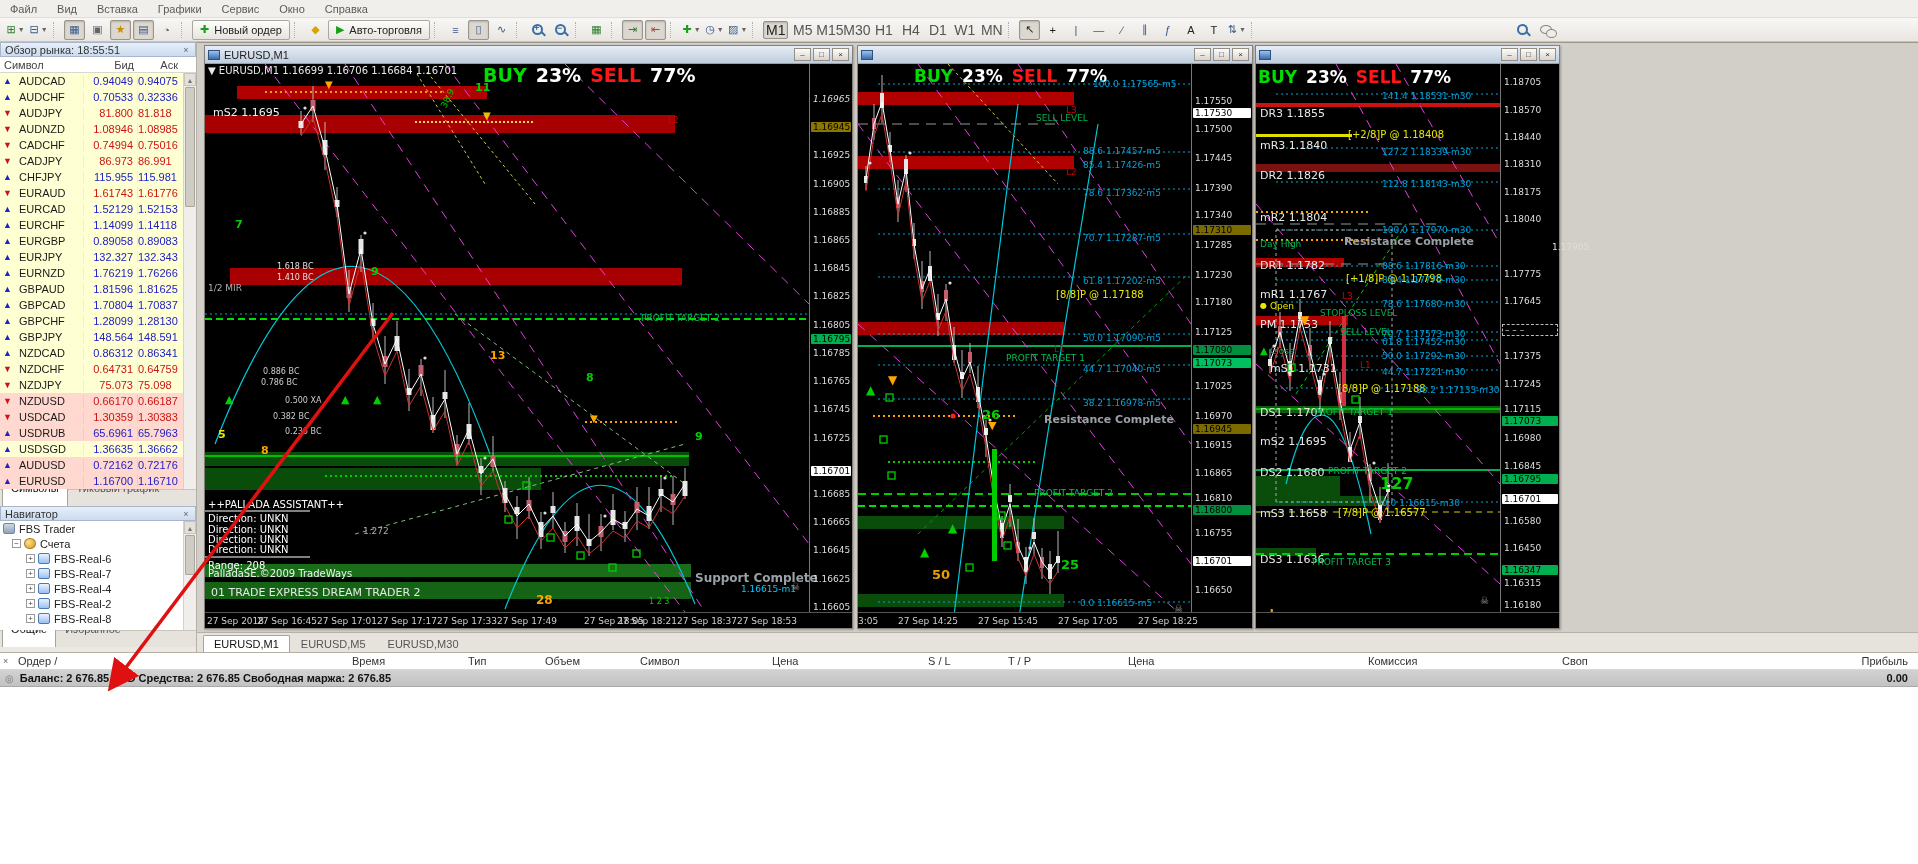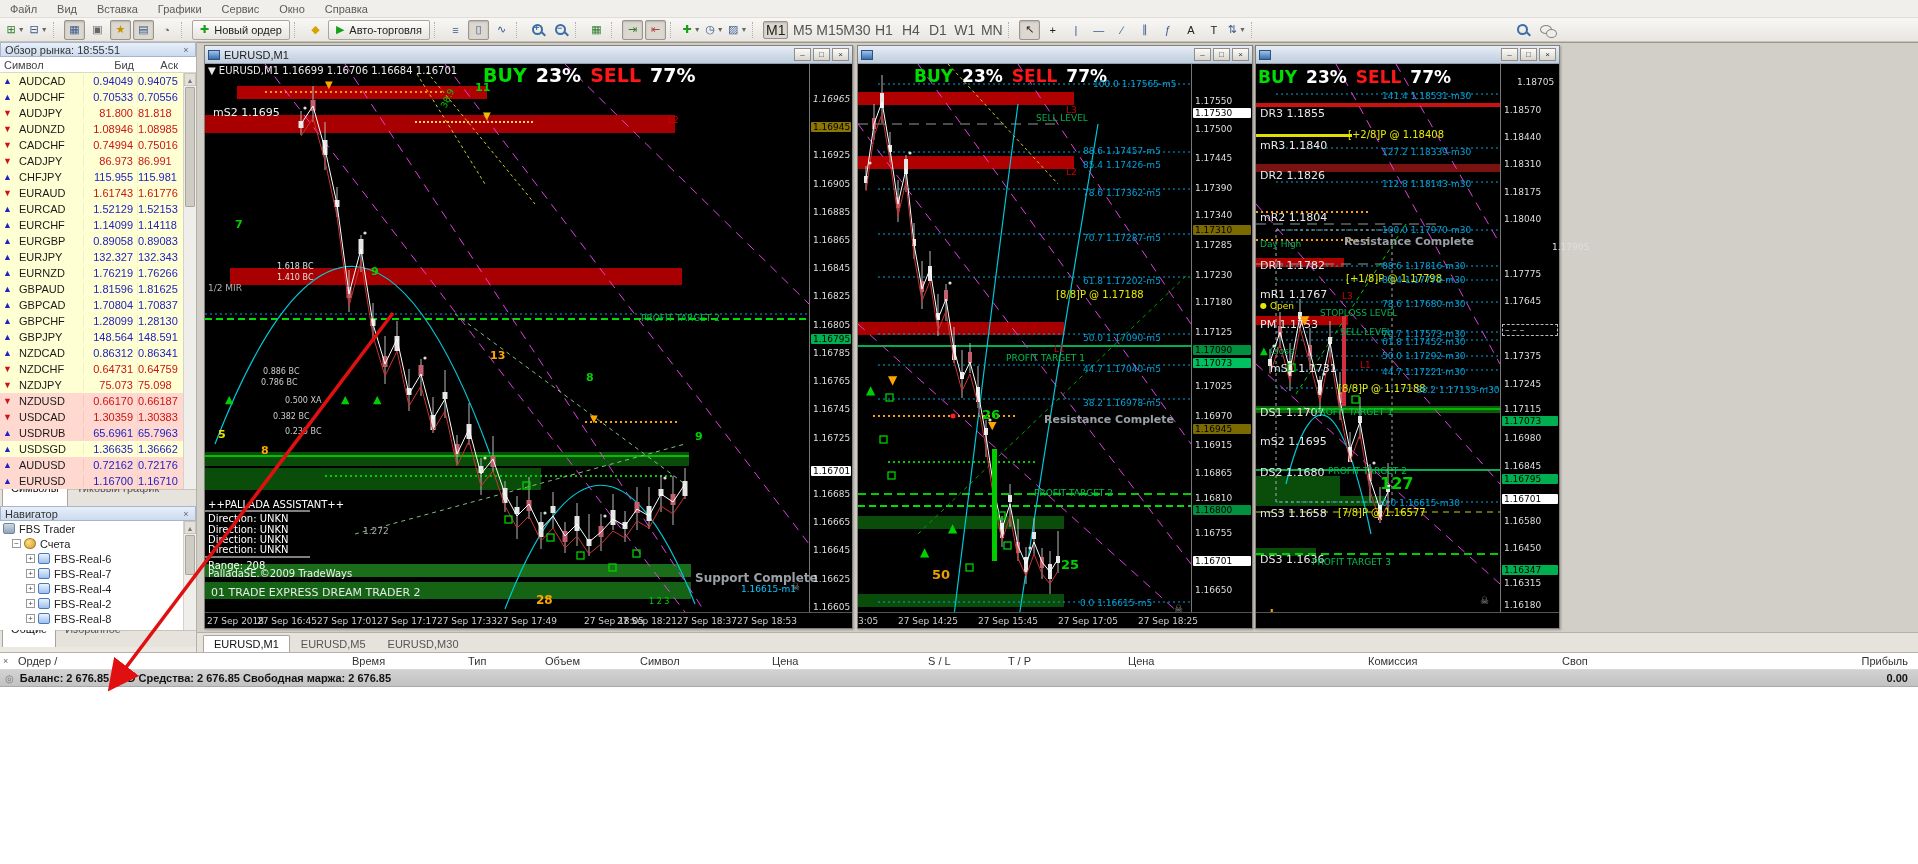--- a/index.html
+++ b/index.html
@@ -244,21 +244,21 @@
   </div>
   <div id="mw-rows" style="position:relative">
         <div class="mw-row yellow">
           <span class="sym">AUDCAD<span class="arr up">▲</span></span>
           <span class="bid up">0.94049</span>
           <span class="ask up">0.94075</span>
         </div>
         <div class="mw-row yellow">
           <span class="sym">AUDCHF<span class="arr up">▲</span></span>
           <span class="bid up">0.70533</span>
-          <span class="ask up">0.70556</span>
+          <span class="ask up">0.32336</span>
         </div>
         <div class="mw-row yellow">
           <span class="sym">AUDJPY<span class="arr down">▼</span></span>
           <span class="bid down">81.800</span>
           <span class="ask down">81.818</span>
         </div>
         <div class="mw-row yellow">
           <span class="sym">AUDNZD<span class="arr down">▼</span></span>
           <span class="bid down">1.08946</span>
           <span class="ask down">1.08985</span>
@@ -940,21 +940,21 @@
             <div class="lbl" style="left: 124px; top: 412px; color: rgb(0, 208, 0); font-size: 16px; font-weight: bold;">127</div>
             <div class="lbl" style="left: 126px; top: 435px; color: rgb(0, 160, 216); font-size: 9px;">0.0   1.16615-m30</div>
             <div class="lbl" style="left: 4px; top: 444px; color: rgb(232, 232, 232); font-size: 11px;">mS3   1.1658</div>
             <div class="lbl" style="left: 82px; top: 444px; color: rgb(232, 232, 0); font-size: 10px;">[7/8]P @ 1.16577</div>
             <div class="lbl" style="left: 4px; top: 490px; color: rgb(232, 232, 232); font-size: 11px;">DS3   1.1636</div>
             <div class="lbl" style="left: 56px; top: 494px; color: rgb(0, 192, 80); font-size: 9px;">PROFIT TARGET 3</div>
             <div class="lbl" style="left: 2px; top: 545px; color: rgb(232, 160, 0); font-size: 12px; font-weight: bold;">sday</div>
             <div class="lbl" style="left: 224px; top: 532px; color: rgb(153, 153, 153); font-size: 10px;">☠</div>
           </div>
           <div class="axis" style="width: 59px;">
-            <div class="axl" style="top: 13px; margin-left: 13px;">1.18705</div>
+            <div class="axl" style="top: 13px;">1.18705</div>
             <div class="axl" style="top: 41px;">1.18570</div>
             <div class="axl" style="top: 68px;">1.18440</div>
             <div class="axl" style="top: 95px;">1.18310</div>
             <div class="axl" style="top: 123px;">1.18175</div>
             <div class="axl" style="top: 150px;">1.18040</div>
             <div class="axl" style="top: 178px; margin-left: 48px;">1.17905</div>
             <div class="axl" style="top: 205px;">1.17775</div>
             <div class="axl" style="top: 232px;">1.17645</div>
             <div class="axl axbox" style="top: 260px; border: 1px dashed rgb(187, 187, 187); color: rgb(221, 221, 221);">– – –</div>
             <div class="axl" style="top: 287px;">1.17375</div>

